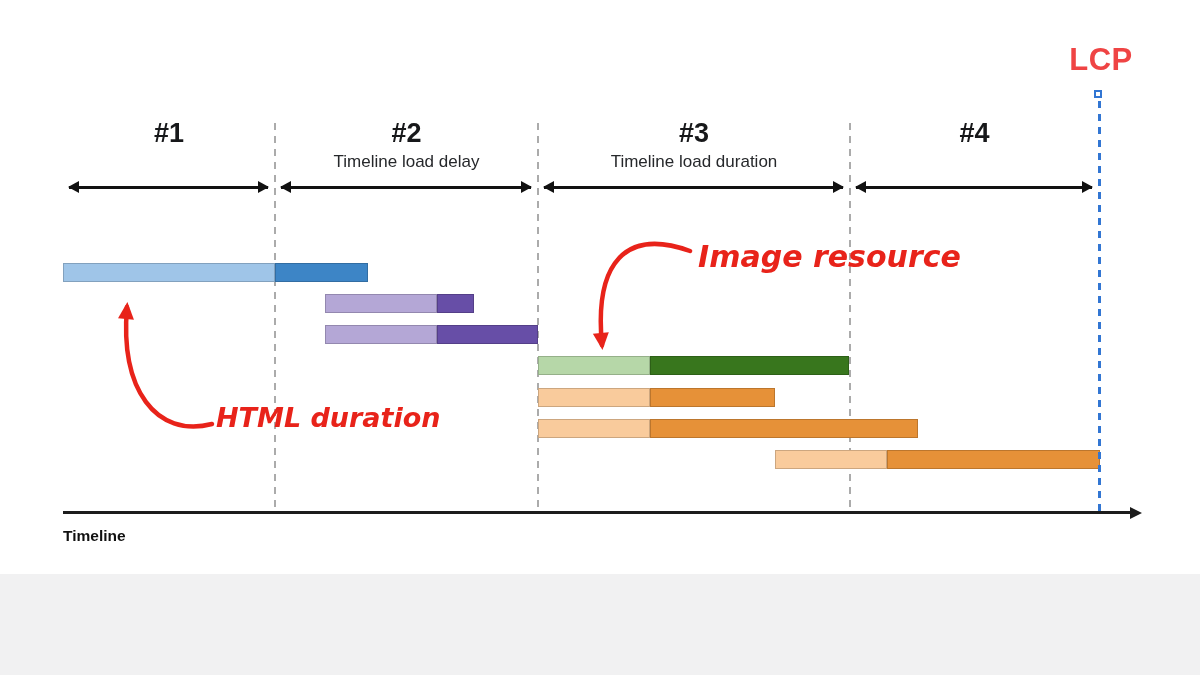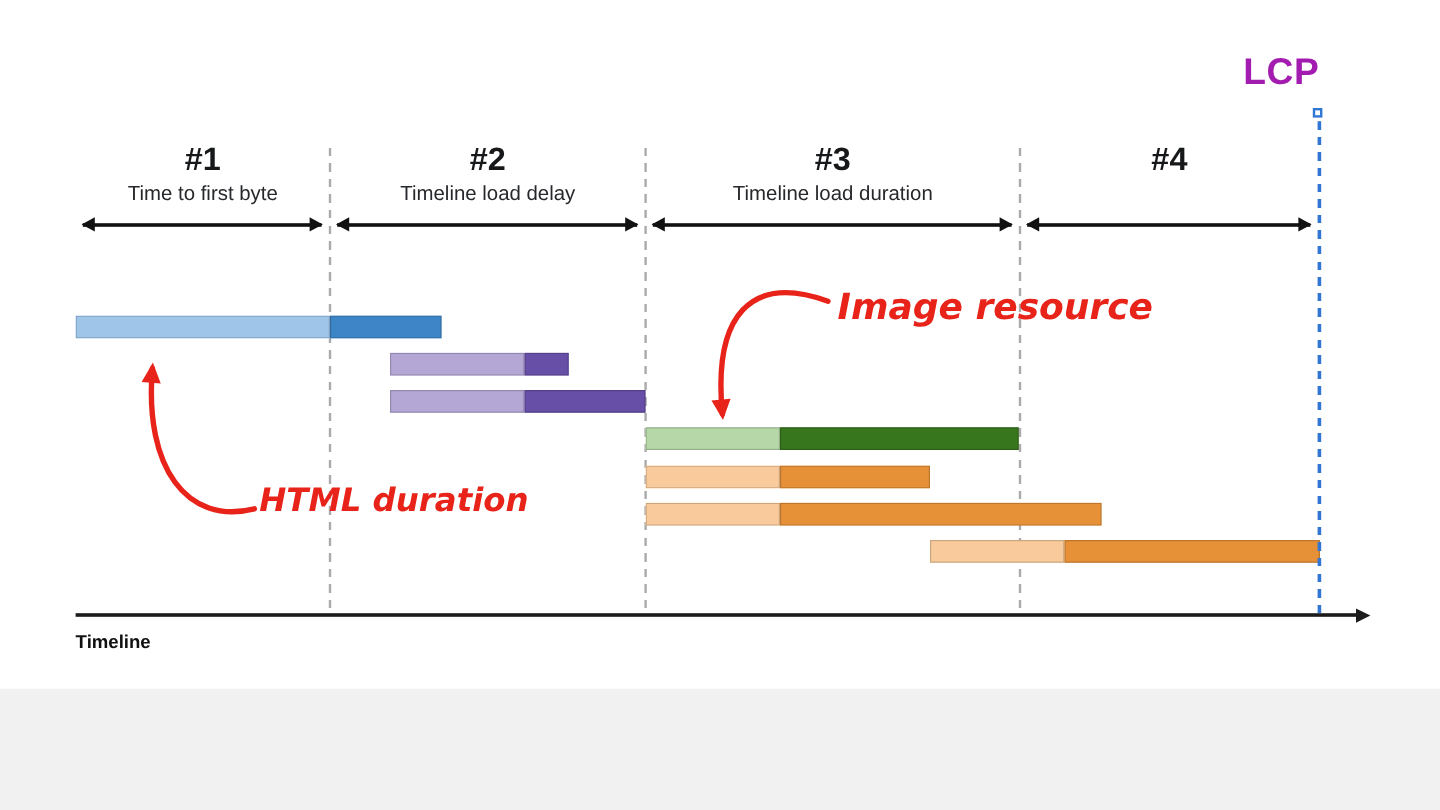--- a/index.html
+++ b/index.html
@@ -1,21 +1,21 @@
 <!DOCTYPE html>
 <html><head>
 <meta charset="utf-8">
 <style>
   html,body{margin:0;padding:0;background:#e9e9e9;}
   #page{position:relative;width:1200px;height:675px;background:#ffffff;overflow:hidden;
         font-family:"Liberation Sans",sans-serif;color:#202124;}
 
   
-  #lcp-title{position:absolute;top:42px;left:1036px;width:130px;text-align:left;
-             font-size:31px;font-weight:bold;letter-spacing:.5px;color:#a21caf;}
+  #lcp-title{position:absolute;top:42px;left:1036px;width:130px;text-align:center;
+             font-size:31px;font-weight:bold;letter-spacing:.5px;color:#ef4444;}
   #lcp-square{position:absolute;top:90px;left:1094px;width:8px;height:8px;
               background:#fff;border:2.5px solid var(--lcp-blue);box-sizing:border-box;z-index:5;}
   .vline{position:absolute;top:123px;height:389px;width:2px;
          background:repeating-linear-gradient(to bottom,var(--sep-gray) 0 7px,transparent 7px 13px);}
   #lcp-line{position:absolute;top:101px;height:411px;width:3px;
             background:repeating-linear-gradient(to bottom,var(--lcp-blue) 0 7px,transparent 7px 13px);z-index:4;}
 
   
   .phase-header{position:absolute;top:118px;width:300px;text-align:center;}
   .phase-num{font-size:27px;font-weight:bold;color:#17181a;}
@@ -51,21 +51,20 @@
 
 <div id="page" style="--red: #e8231a; --sep-gray: #ababab; --lcp-blue: #3276d3;">
 
   <div id="lcp-title">LCP</div>
   <div id="lcp-square"></div>
   <div id="lcp-line" style="left: 1097.5px;"></div>
 
   <div id="phase-layer">
       <div class="phase-header" style="left: 19px;">
         <div class="phase-num">#1</div>
-        <div class="phase-label">Time to first byte</div>
       </div>
       <div class="phase-arrow" style="left: 69px; width: 199px;"></div>
       <div class="phase-header" style="left: 256.5px;">
         <div class="phase-num">#2</div>
         <div class="phase-label">Timeline load delay</div>
       </div>
       <div class="phase-arrow" style="left: 281px; width: 250px;"></div>
       <div class="phase-header" style="left: 544px;">
         <div class="phase-num">#3</div>
         <div class="phase-label">Timeline load duration</div>

